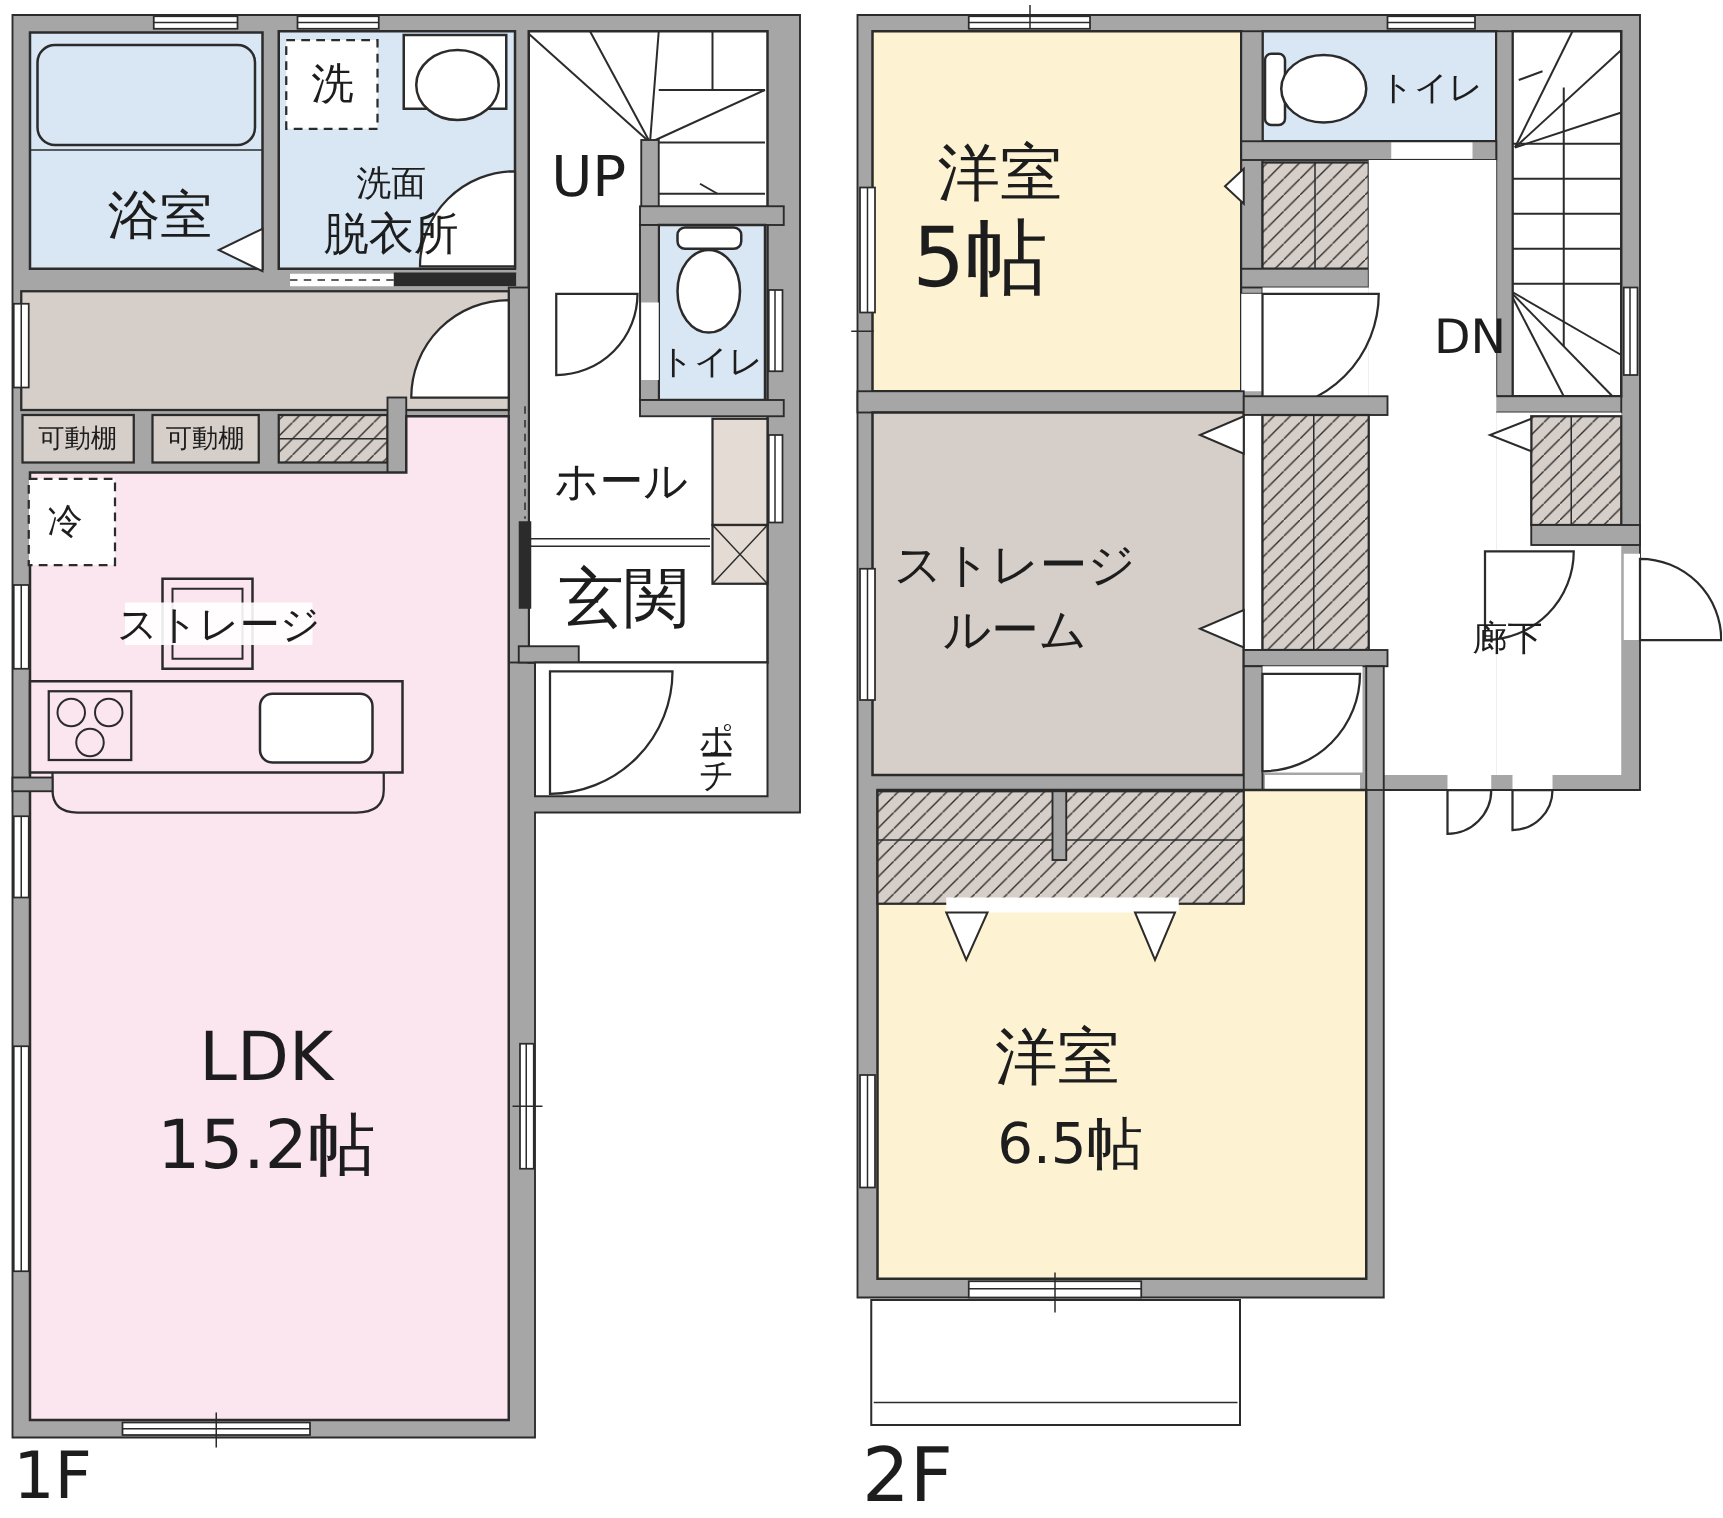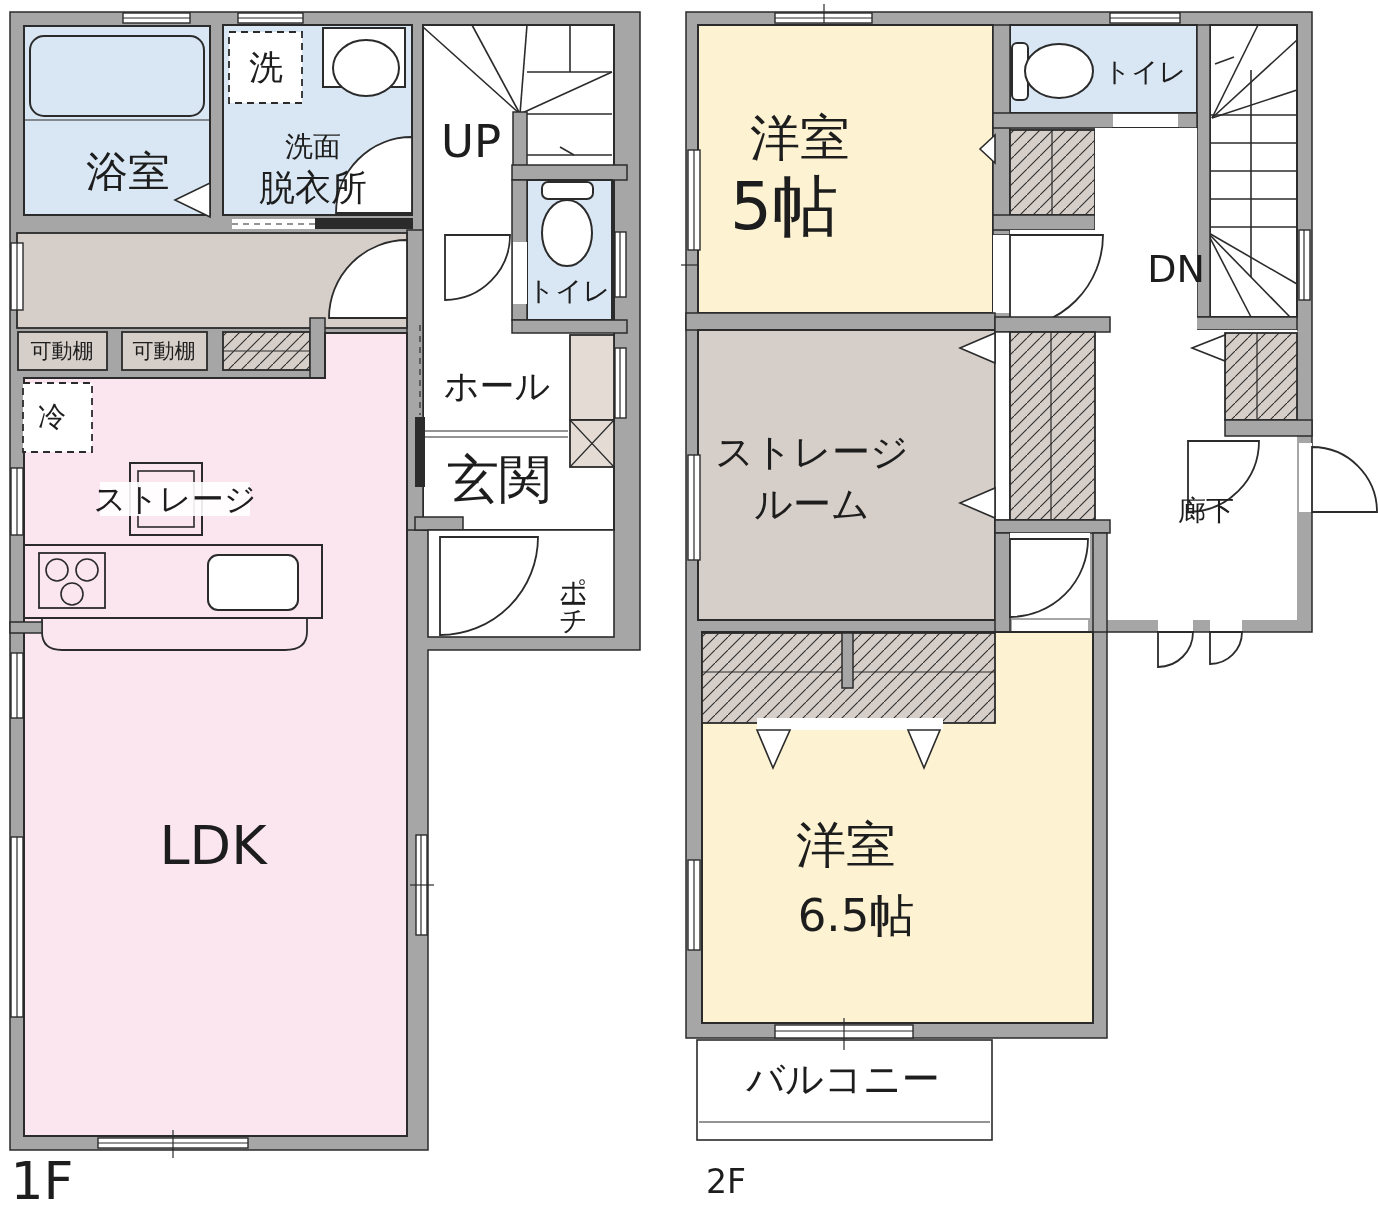--- a/index.html
+++ b/index.html
@@ -267,26 +267,26 @@
   <span class="room-label" style="left:471px;top:141px;font-size:45px">UP</span>
   <span class="room-label" style="left:569px;top:290px;font-size:27px">トイレ</span>
   <span class="room-label" style="left:497px;top:386px;font-size:35px">ホール</span>
   <span class="room-label" style="left:499px;top:479px;font-size:52px">玄関</span>
   <span class="room-label vertical" style="left:573px;top:589px;font-size:28px">ポーチ</span>
   <span class="room-label" style="left:62px;top:351px;font-size:21px">可動棚</span>
   <span class="room-label" style="left:164px;top:351px;font-size:21px">可動棚</span>
   <span class="room-label" style="left:52px;top:417px;font-size:28px">冷</span>
   <span class="room-label" style="left:175px;top:499px;font-size:32px">ストレージ</span>
   <span class="room-label" style="left:213px;top:846px;font-size:54px">LDK</span>
+  <span class="room-label" style="left:213px;top:916px;font-size:54px">15.2帖</span>
   <span class="room-label" style="left:42px;top:1181px;font-size:52px">1F</span>
 
   <span class="room-label" style="left:800px;top:138px;font-size:50px">洋室</span>
   <span class="room-label" style="left:784px;top:207px;font-size:66px">5帖</span>
   <span class="room-label" style="left:1145px;top:71px;font-size:27px">トイレ</span>
   <span class="room-label" style="left:1176px;top:269px;font-size:38px">DN</span>
   <span class="room-label" style="left:812px;top:452px;font-size:38px">ストレージ</span>
   <span class="room-label" style="left:812px;top:504px;font-size:38px">ルーム</span>
   <span class="room-label" style="left:1206px;top:511px;font-size:28px">廊下</span>
   <span class="room-label" style="left:846px;top:845px;font-size:50px">洋室</span>
   <span class="room-label" style="left:856px;top:915px;font-size:45px">6.5帖</span>
-  <span class="room-label" style="left:843px;top:1079px;font-size:38px">バルコニー</span>
-  <span class="room-label" style="left:726px;top:1181px;font-size:33px">2F</span>
+  <span class="room-label" style="left:726px;top:1181px;font-size:60px">2F</span>
 </div>
 
 </body></html>

